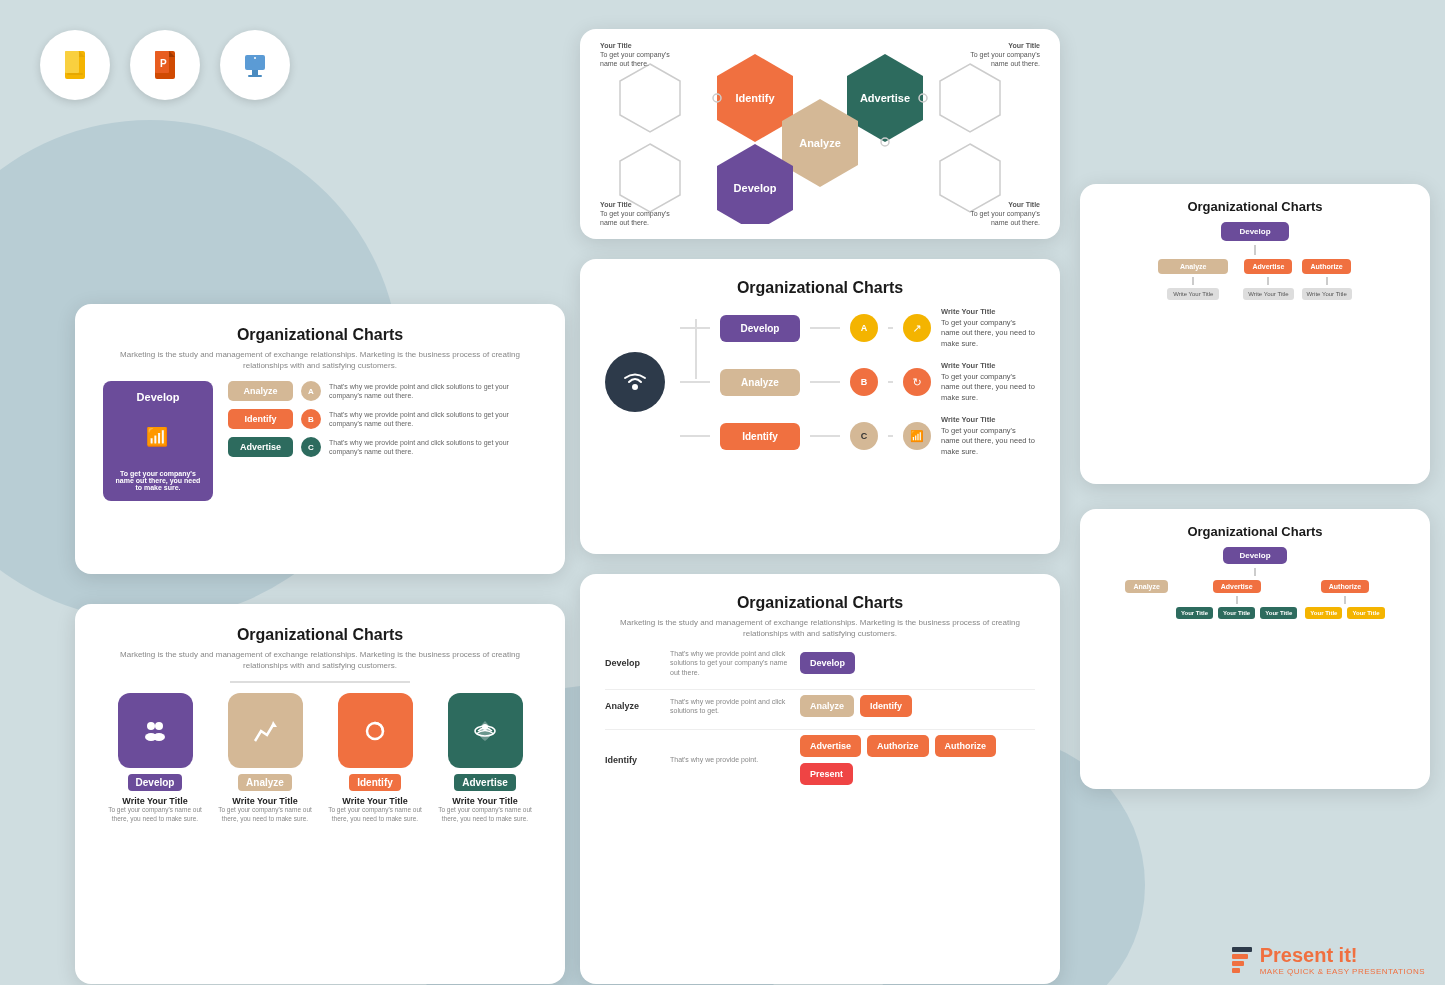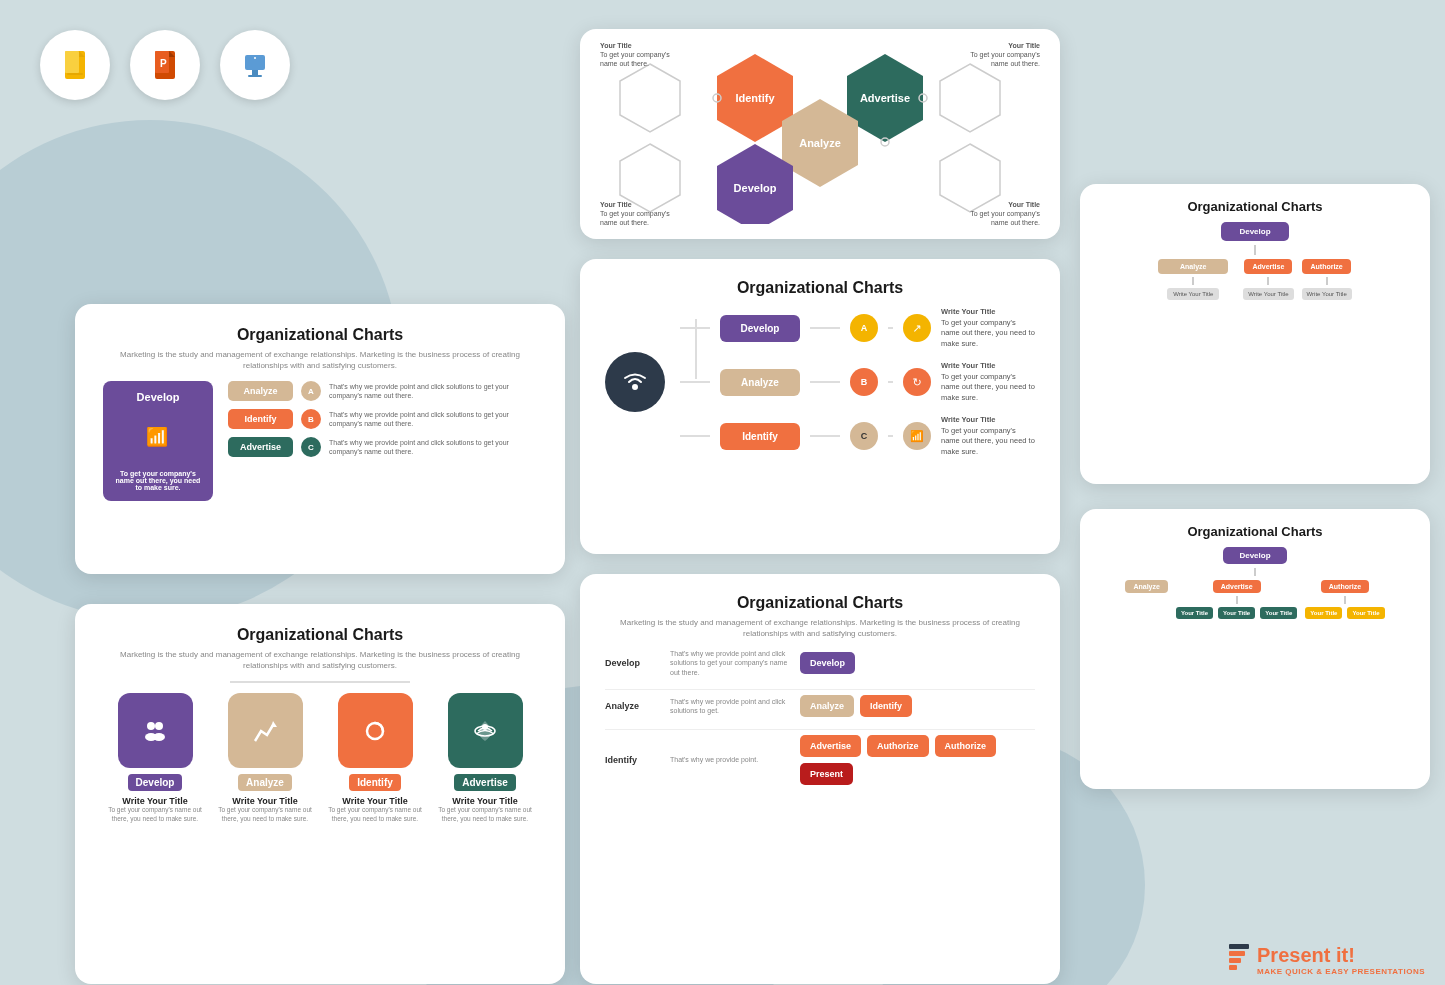--- a/index.html
+++ b/index.html
@@ -393,41 +393,41 @@
       height: 50px;
       display: flex;
       align-items: center;
       justify-content: flex-end;
       padding: 0 20px;
       gap: 10px;
       z-index: 10;
     }
     .brand-logo {
       display: flex;
-      align-items: flex-start;
+      align-items: center;
       gap: 8px;
     }
     .brand-icon {
       display: flex;
       flex-direction: column;
       gap: 2px;
     }
     .brand-bar {
       height: 5px;
       border-radius: 1px;
     }
     .brand-text-main {
       font-size: 20px;
       font-weight: 900;
       color: #f07040;
     }
     .brand-text-sub {
       font-size: 8px;
       color: #f07040;
-      font-weight: 700;
+      font-weight: 400;
       letter-spacing: 0.5px;
     }
   </style>
 </head>
 <body>
 
 <div class="bg-circle-left"></div>
 <div class="bg-circle-bottom"></div>
 <div class="bg-circle-right"></div>
 
@@ -662,21 +662,21 @@
     </div>
     <div class="card5-divider"></div>
 
     <div class="card5-row">
       <div class="card5-row-label">Identify</div>
       <div class="card5-row-desc">That's why we provide point.</div>
       <div class="card5-items">
         <div class="card5-item" style="background:#f07040;">Advertise</div>
         <div class="card5-item" style="background:#f07040;">Authorize</div>
         <div class="card5-item" style="background:#f07040;">Authorize</div>
-        <div class="card5-item" style="background:#b91c1c;">Present</div>
+        <div class="card5-item" style="background:#ef4444;">Present</div>
       </div>
     </div>
   </div>
 </div>
 
 <div class="slide-card card-6">
   <div style="font-size:13px;font-weight:800;color:#1a1a1a;margin-bottom:8px;text-align:center;">Organizational Charts</div>
   <div style="display:flex;flex-direction:column;align-items:center;gap:4px;">
 
     <div style="background:#6b4c9a;border-radius:5px;padding:5px 18px;color:white;font-size:8px;font-weight:700;">Develop</div>

